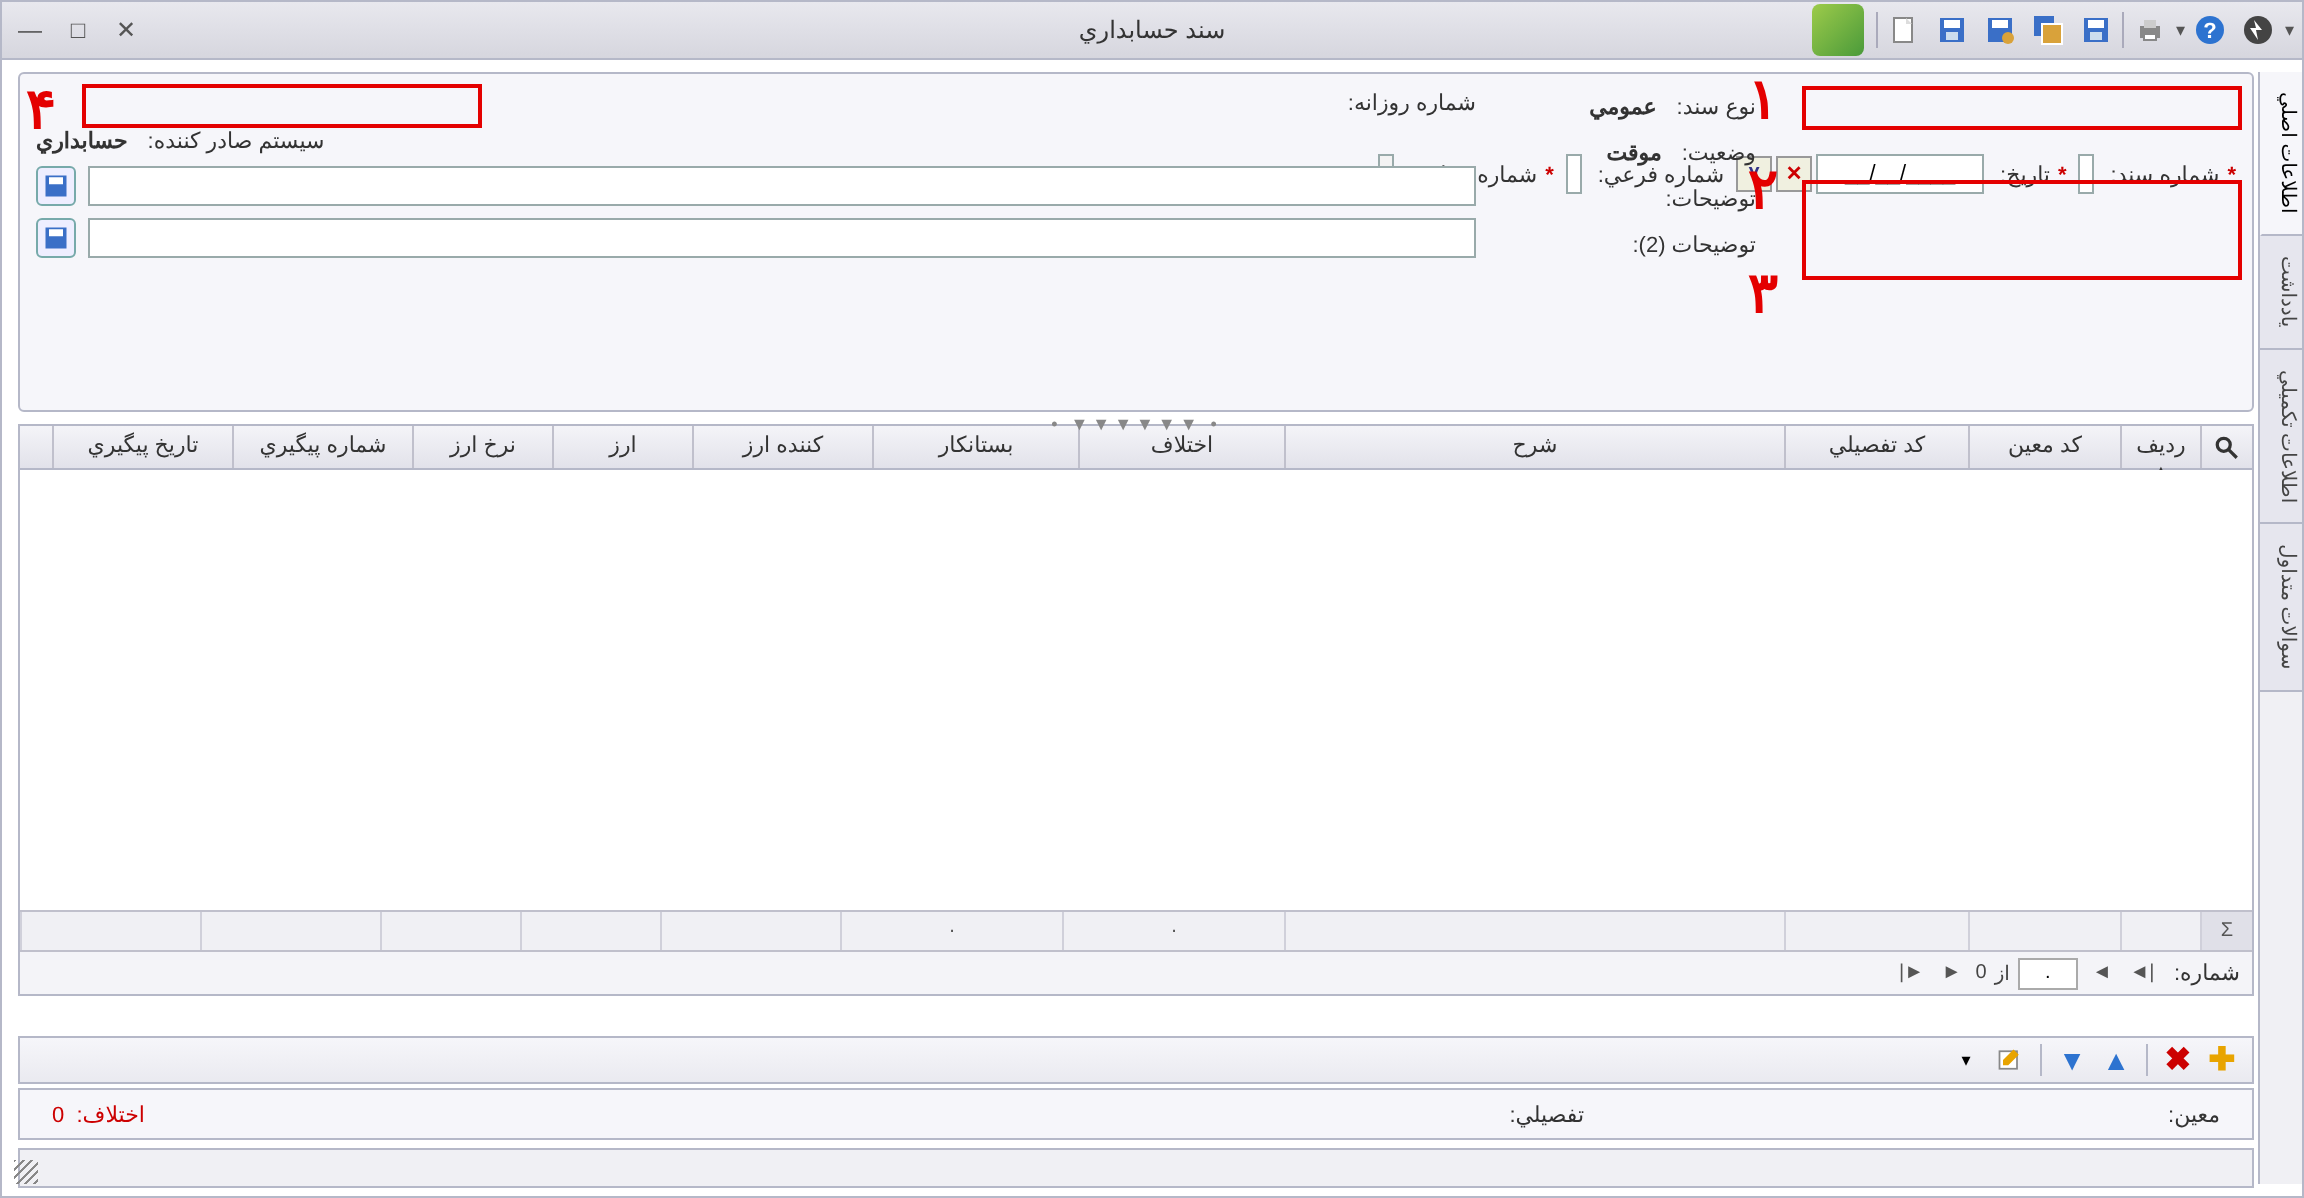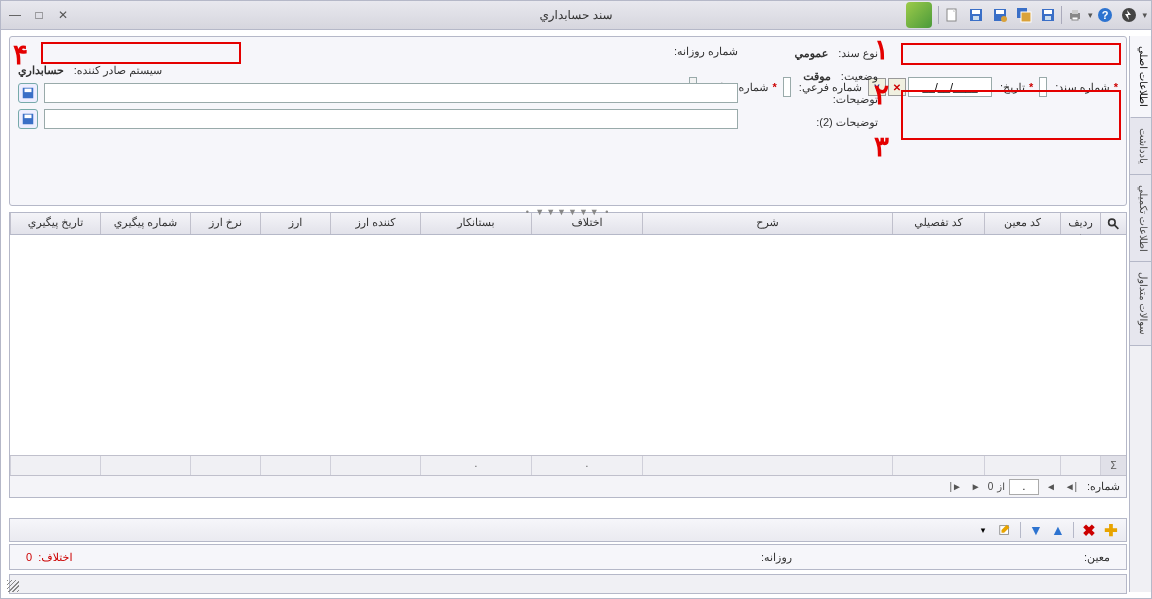--- a/index.html
+++ b/index.html
@@ -55,21 +55,21 @@
 .gh.rowno { width:40px; }
 .gh.moin { width:76px; }
 .gh.taf { width:92px; }
 .gh.sharh { flex:0 0 250px; }
 .gh.bed { flex:1; }
 .gh.bes { flex:1; }
 .gh.mablagh { width:90px; }
 .gh.arz { width:70px; }
 .gh.nerkh { width:70px; }
 .gh.shp { width:90px; }
-.gh.tp { width:90px; }
+.gh.tp { width:90px;margin-left:16px; }
 .grip { position:absolute; top:-6px; left:50%; transform:translateX(-50%); font-size:9px; color:#888; letter-spacing:2px; }
 
 .grid-body { flex:1; background:#fff; overflow:auto; }
 
 .grid-sum { height:20px; background:#f0f0f4; border-top:1px solid #c0c0cc; display:flex; direction:rtl; }
 .gs-cell { border-left:1px solid #d0d0da; font-size:10px; padding:2px 8px; text-align:center; color:#555; }
 .gs-cell.sig { width:26px; background:#e0e0e8; display:flex; align-items:center; justify-content:center; }
 .gs-cell.zero1 { flex:1; }
 .gs-cell.zero2 { flex:1; }
 
@@ -315,21 +315,21 @@
           <svg width="14" height="14" viewBox="0 0 16 16">
             <rect x="2" y="3" width="10" height="10" fill="#fff" stroke="#888"></rect>
             <path d="M10 2l3 3-6 6-3 0 0-3z" fill="#e8a400"></path>
           </svg>
         </span>
       <span class="ico" style="font-size:9px;">▾</span>
     </div>
 
     <div class="info-row">
       <div class="info-cell">معين:</div>
-      <div class="info-cell" style="margin-right:260px;">روزانه:</div>
+      <div class="info-cell" style="margin-right:260px;">تفصيلي:</div>
       <div class="info-cell last">
         <span>اختلاف:</span>&nbsp;&nbsp;<span class="v">0</span>
       </div>
     </div>
 
     <div class="footer-bar"></div>
     <div class="resize-grip"></div>
 
   </div>
 </div>

